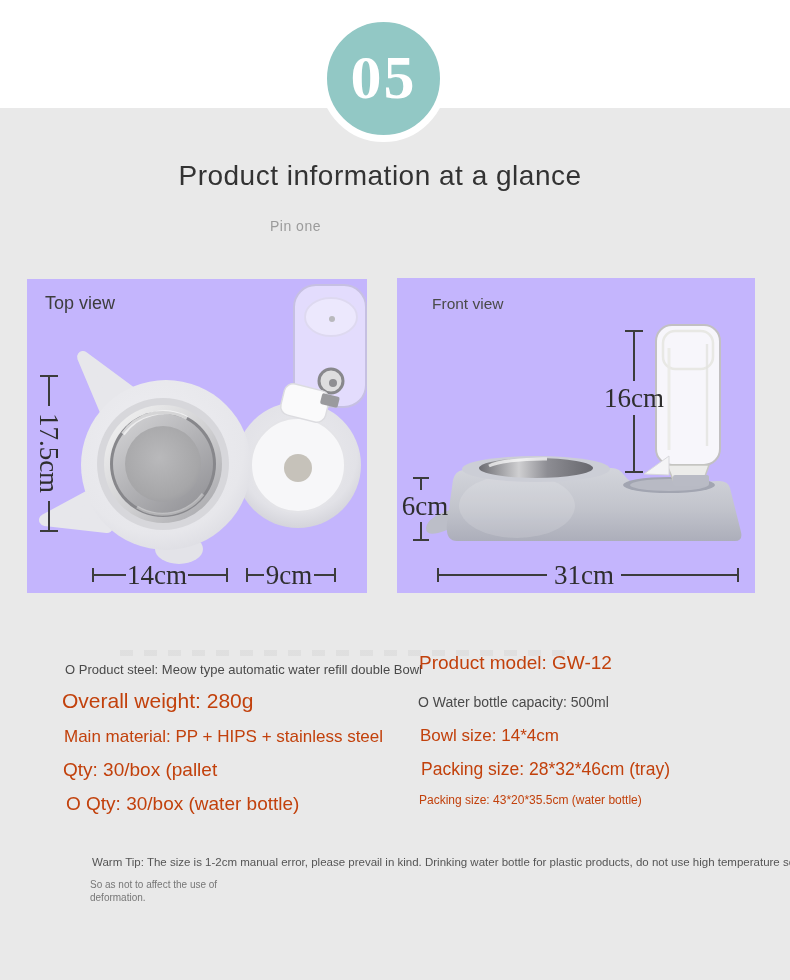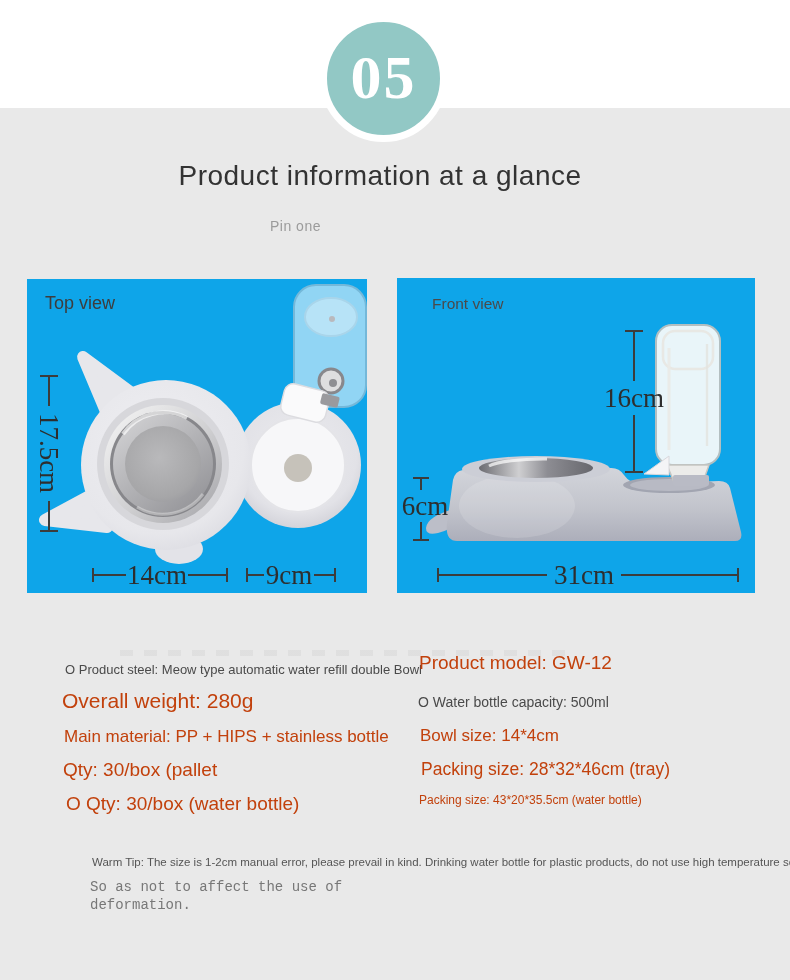--- a/index.html
+++ b/index.html
@@ -20,21 +20,21 @@
     font-family:Liberation Serif, serif;line-height:1;padding-bottom:4px;
   }
   .page-title{
     position:absolute;left:0;top:160px;width:790px;text-align:center;
     transform:translateX(-15px);
     font-size:28px;color:#333333;letter-spacing:0.5px;
   }
   .page-subtitle{
     position:absolute;left:270px;top:218px;font-size:14px;color:#9b9b9b;letter-spacing:0.5px;
   }
-  .panel{position:absolute;background:#0ea5e9;}
+  .panel{position:absolute;background:#c4b5fd;}
   .panel.tv{left:27px;top:279px;width:340px;height:314px;}
   .panel.fv{left:397px;top:278px;width:358px;height:315px;}
   .panel-label{position:absolute;color:#3d3d3d;}
   .tv .panel-label{left:18px;top:14px;font-size:18px;}
   .fv .panel-label{left:17px;top:17px;font-size:15.5px;color:#4a4a4a;margin-left:18px;}
   .panel svg{position:absolute;left:0;top:0;}
   .dim-line{stroke:#3c3c3c;stroke-width:2;}
   .dim-label{
     font-family:"Liberation Serif","DejaVu Serif",serif;
     fill:#2e2e2e;font-size:27px;
@@ -52,21 +52,21 @@
   .spec.r1{left:419px;top:652px;font-size:19px;}
   .spec.r2{left:418px;top:694px;font-size:14px;color:#4a4a4a;}
   .spec.r3{left:420px;top:726px;font-size:17px;}
   .spec.r4{left:421px;top:759px;font-size:17.5px;}
   .spec.r5{left:419px;top:793px;font-size:12px;}
   .warm-tip{
     position:absolute;left:92px;top:856px;width:650px;
     font-size:11.5px;color:#555555;white-space:nowrap;
   }
   .deform-note{
-    position:absolute;left:90px;top:879px;font-size:14px;color:#777777;line-height:1.25;font-family:Liberation Mono, monospace;
+    position:absolute;left:90px;top:879px;font-size:10px;color:#777777;line-height:1.25;
   }
 </style>
 </head>
 <body>
 
 <div class="top-strip"></div>
 
 <div class="badge">
   <div class="badge-num">05</div>
 </div>
@@ -226,21 +226,21 @@
       <line class="dim-line" x1="341" y1="290" x2="341" y2="304"></line>
       <text class="dim-label" x="187" y="297" text-anchor="middle" dominant-baseline="central">31cm</text>
     </g>
   </svg>
 </div>
 
 <div class="ghost-line"></div>
 
 <div class="spec l1">O Product steel: Meow type automatic water refill double Bowl</div>
 <div class="spec l2">Overall weight: 280g</div>
-<div class="spec l3">Main material: PP + HIPS + stainless bottle</div>
+<div class="spec l3">Main material: PP + HIPS + stainless steel</div>
 <div class="spec l4">Qty: 30/box (pallet</div>
 <div class="spec l5">O Qty: 30/box (water bottle)</div>
 
 <div class="spec r1">Product model: GW-12</div>
 <div class="spec r2">O Water bottle capacity: 500ml</div>
 <div class="spec r3">Bowl size: 14*4cm</div>
 <div class="spec r4">Packing size: 28*32*46cm (tray)</div>
 <div class="spec r5">Packing size: 43*20*35.5cm (water bottle)</div>
 
 <div class="warm-tip">Warm Tip: The size is 1-2cm manual error, please prevail in kind. Drinking water bottle for plastic products, do not use high temperature scalding</div>

